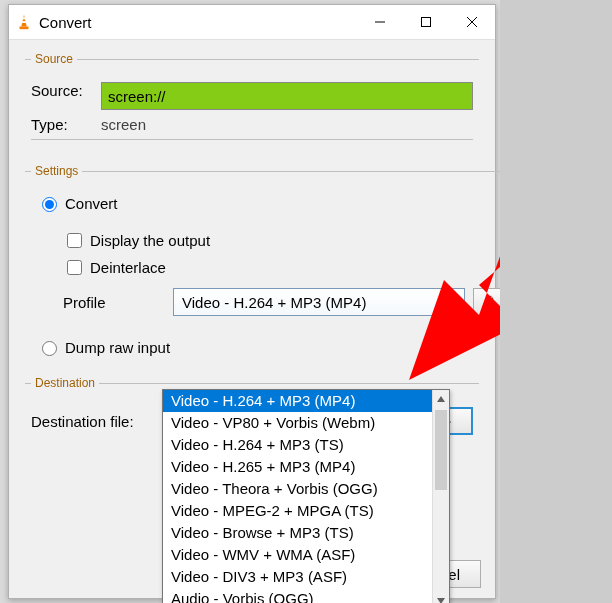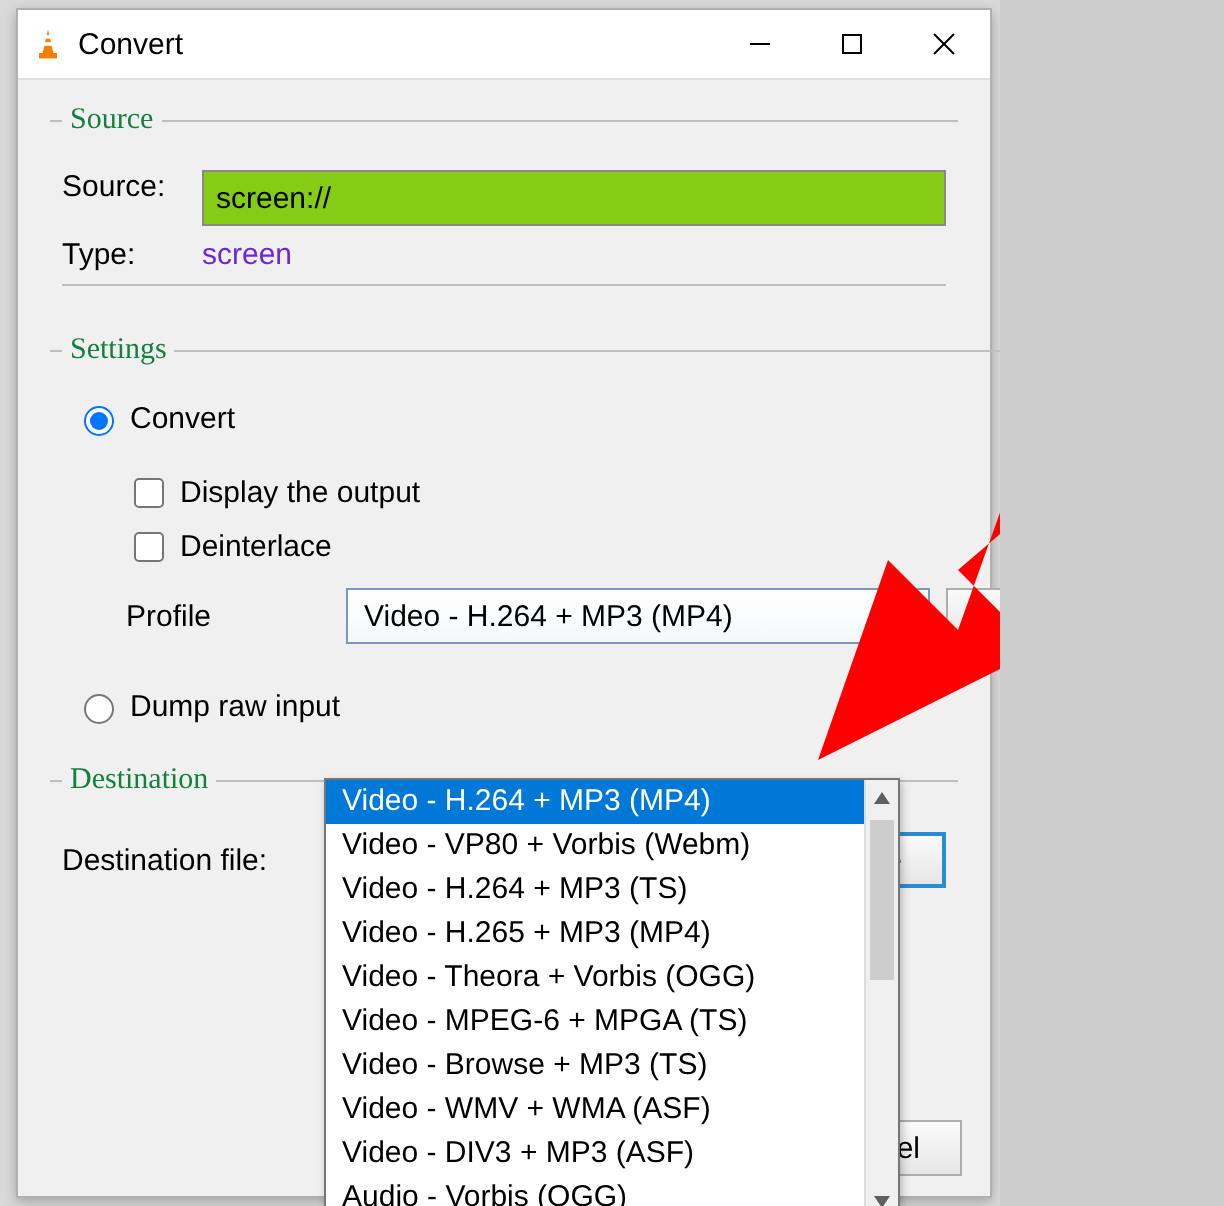--- a/index.html
+++ b/index.html
@@ -7,25 +7,25 @@
   .win{position:absolute;left:8px;top:4px;right:4px;bottom:4px;background:#f0f0f0;border:1px solid #b0b0b0;box-shadow:0 2px 6px rgba(0,0,0,0.25);}
   
   .titlebar{height:34px;background:#fff;display:flex;align-items:center;border-bottom:1px solid #e0e0e0;}
   .titlebar .icon{width:30px;display:flex;justify-content:center;}
   .titlebar .title{flex:0 0 auto;font-size:15px;color:#000;}
   .titlebar .spacer{flex:1;}
   .tbtn{width:46px;height:34px;display:flex;align-items:center;justify-content:center;}
   
   .body{padding:12px 16px 0 16px;position:relative;}
   fieldset{border:none;border-top:1px solid #bfbfbf;margin:0 0 14px 0;padding:10px 6px 0 6px;}
-  legend{font-size:15px;color:#15803d;padding:0 4px;font-family:Liberation Serif, serif;}
+  legend{font-size:12px;color:#a16207;padding:0 4px;}
   .row{display:flex;align-items:flex-start;margin:6px 0;}
   .lbl{width:70px;color:#000;}
   input[type=text].wide{flex:1;height:26px;border:1px solid #888;background:#84cc16;padding:0 6px;font:inherit;}
-  .plain{color:#6d28d9;}
+  .plain{color:#404040;}
   
   .radio, .check{display:flex;align-items:center;margin:6px 0 6px 6px;}
   .radio input, .check input{margin-right:8px;width:15px;height:15px;}
   .indent{margin-left:26px;}
   
   .profrow{display:flex;align-items:center;margin:10px 0 6px 6px;}
   .profrow .plbl{width:110px;}
   .combo{flex:0 0 260px;height:26px;border:1px solid #7a99b8;background:linear-gradient(#fff,#f4f8fc);display:flex;align-items:center;padding:0 22px 0 8px;position:relative;}
   .combo .arrow{position:absolute;right:4px;top:4px;width:16px;height:16px;}
   .iconbtn{width:28px;height:26px;border:1px solid #adadad;background:linear-gradient(#fafafa,#e6e6e6);margin-left:8px;display:flex;align-items:center;justify-content:center;}
@@ -171,21 +171,21 @@
     <button class="btn">Cancel</button>
   </div>
 
   <div class="droplist">
     <div class="dropscroll" id="dropscroll">
           <div class="dropitem sel">Video - H.264 + MP3 (MP4)</div>
           <div class="dropitem">Video - VP80 + Vorbis (Webm)</div>
           <div class="dropitem">Video - H.264 + MP3 (TS)</div>
           <div class="dropitem">Video - H.265 + MP3 (MP4)</div>
           <div class="dropitem">Video - Theora + Vorbis (OGG)</div>
-          <div class="dropitem">Video - MPEG-6 + MPGA (TS)</div>
+          <div class="dropitem">Video - MPEG-2 + MPGA (TS)</div>
           <div class="dropitem">Video - Browse + MP3 (TS)</div>
           <div class="dropitem">Video - WMV + WMA (ASF)</div>
           <div class="dropitem">Video - DIV3 + MP3 (ASF)</div>
           <div class="dropitem">Audio - Vorbis (OGG)</div>
         </div>
     <div class="scrollbar">
       <div class="sbtn">
             <svg width="10" height="10">
               <polygon points="5,2 9,8 1,8" fill="#606060"></polygon>
             </svg>

